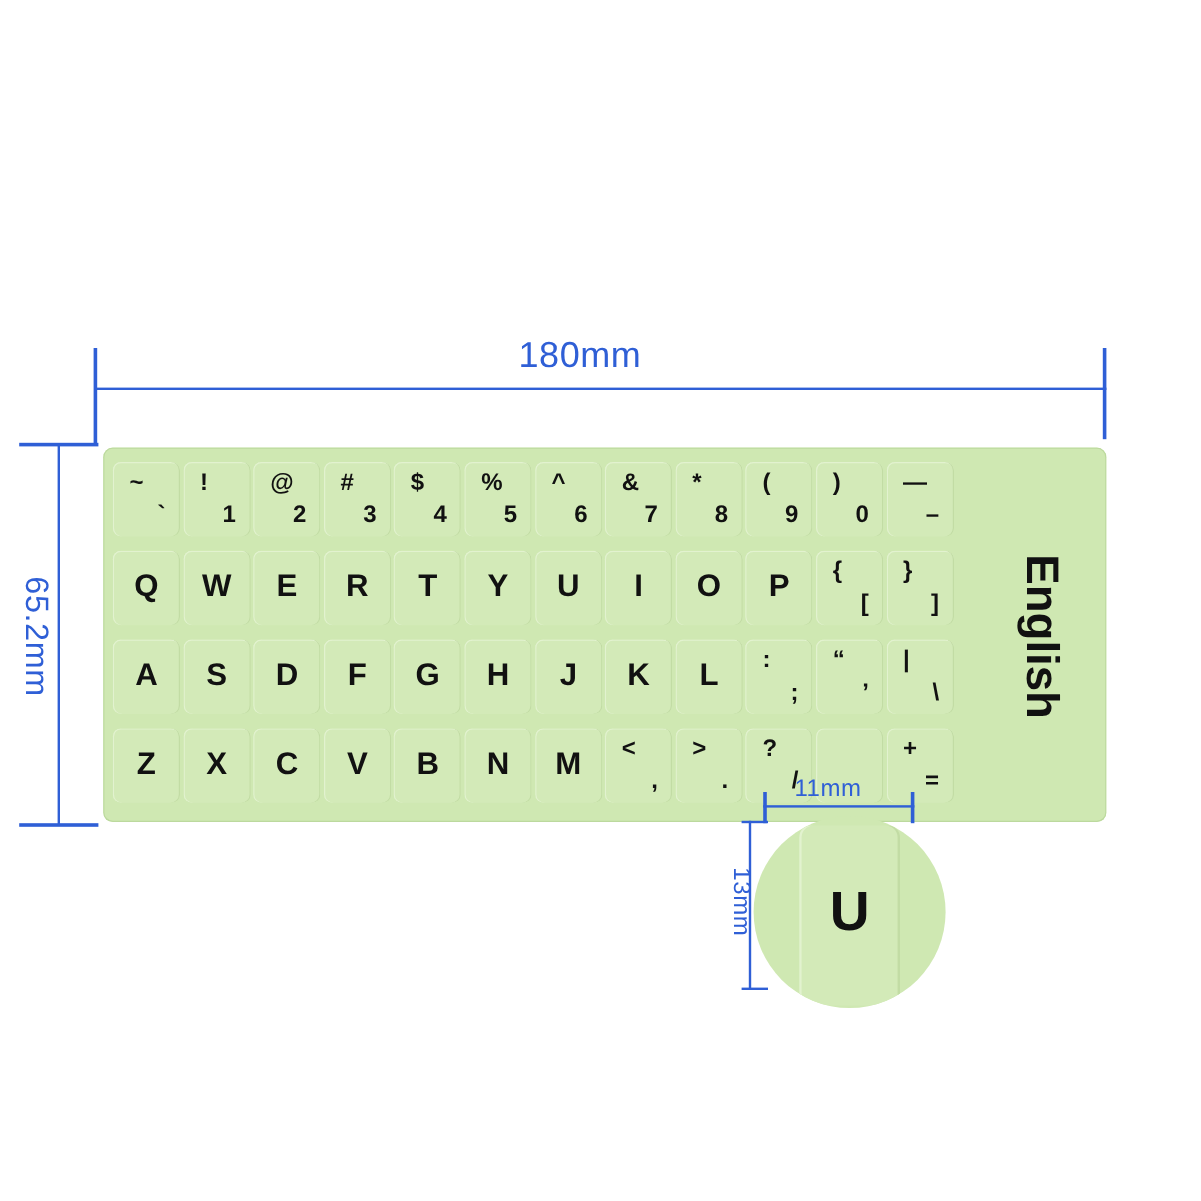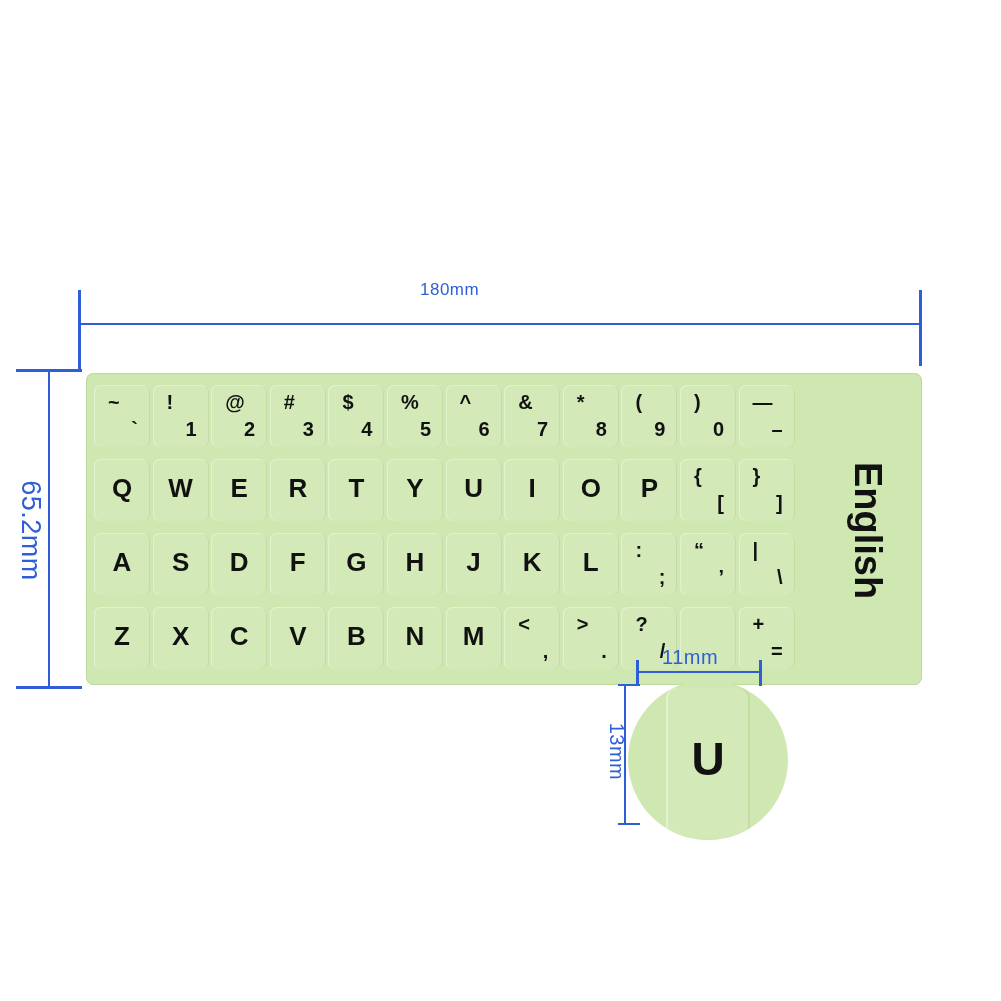--- a/index.html
+++ b/index.html
@@ -34,21 +34,21 @@
                        box-shadow: inset 2px 0 0 #e2f2cf, inset -2px 0 0 #c2dca4; }
   .zoom-circle .zletter { position: absolute; left: 0; right: 0; top: 52px; text-align: center;
                           font-weight: bold; font-size: 46px; color: #111; }
 </style>
 </head>
 <body>
 
 <div class="dim-line" style="left:80px; top:323px; width:842px; height:2px;"></div>
 <div class="dim-line" style="left:78px; top:290px; width:3px; height:80px;"></div>
 <div class="dim-line" style="left:919px; top:290px; width:3px; height:76px;"></div>
-<div class="dim-text" style="left:420px; top:280px; font-size:17px;">180mm</div>
+<div class="dim-text" style="left:432px; top:280px; font-size:30px;">180mm</div>
 
 <div class="dim-line" style="left:16px; top:369px; width:66px; height:3px;"></div>
 <div class="dim-line" style="left:48px; top:370px; width:2px; height:318px;"></div>
 <div class="dim-line" style="left:16px; top:686px; width:66px; height:3px;"></div>
 <div class="dim-text" style="left:-20px; top:515px; font-size:27px; transform:rotate(90deg); transform-origin:center;">65.2mm</div>
 
 <div class="sheet" id="sheet">
     <div class="key" style="left: 8px; top: 12px;">
       <span class="top">~</span>
       <span class="bot">`</span>

